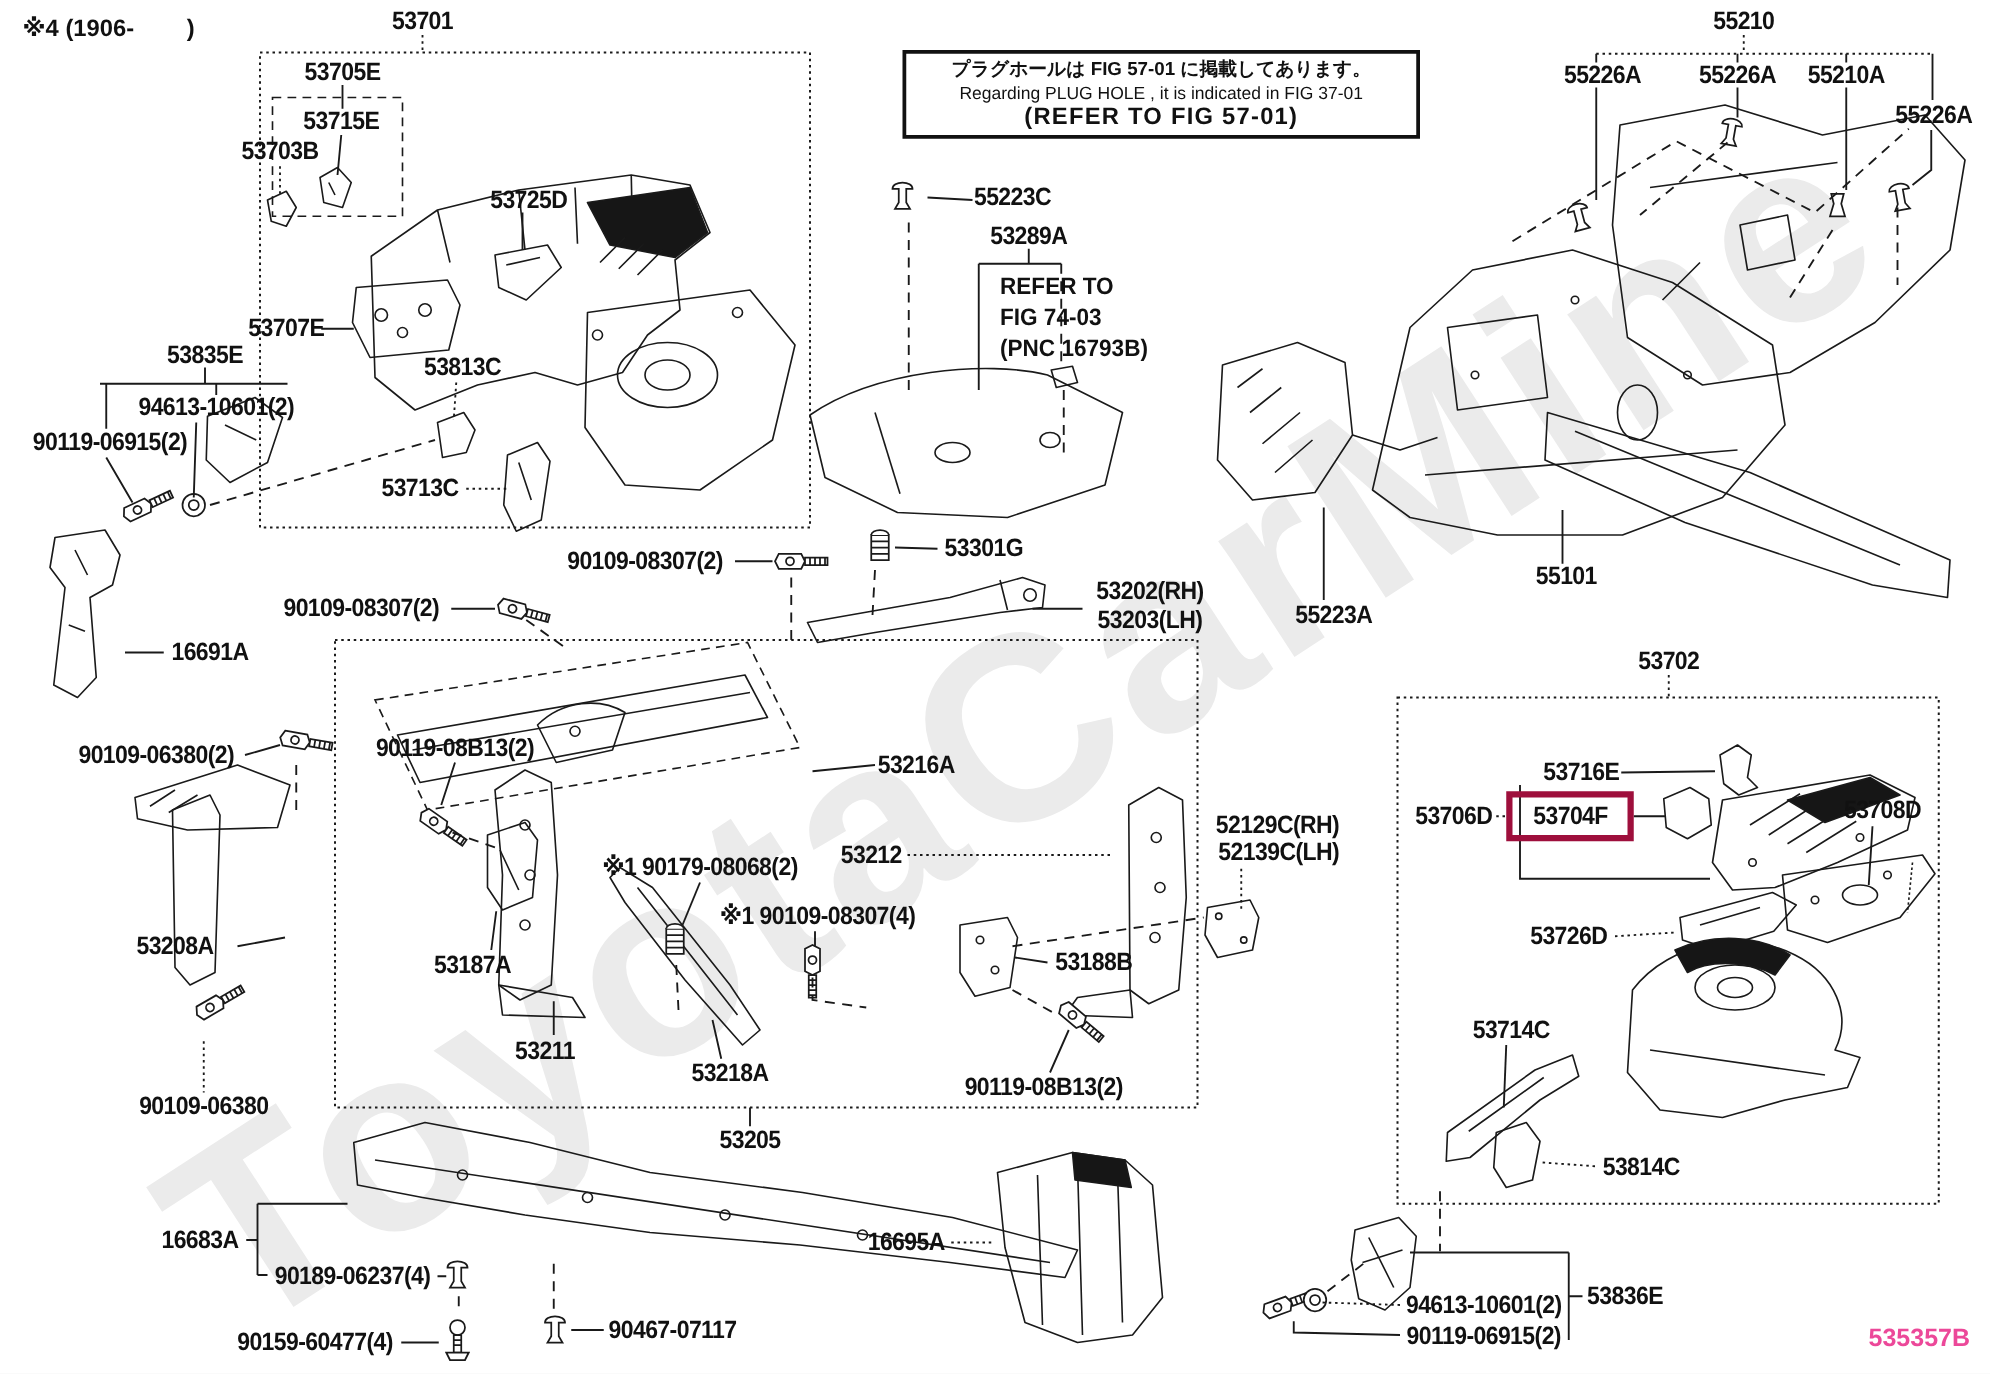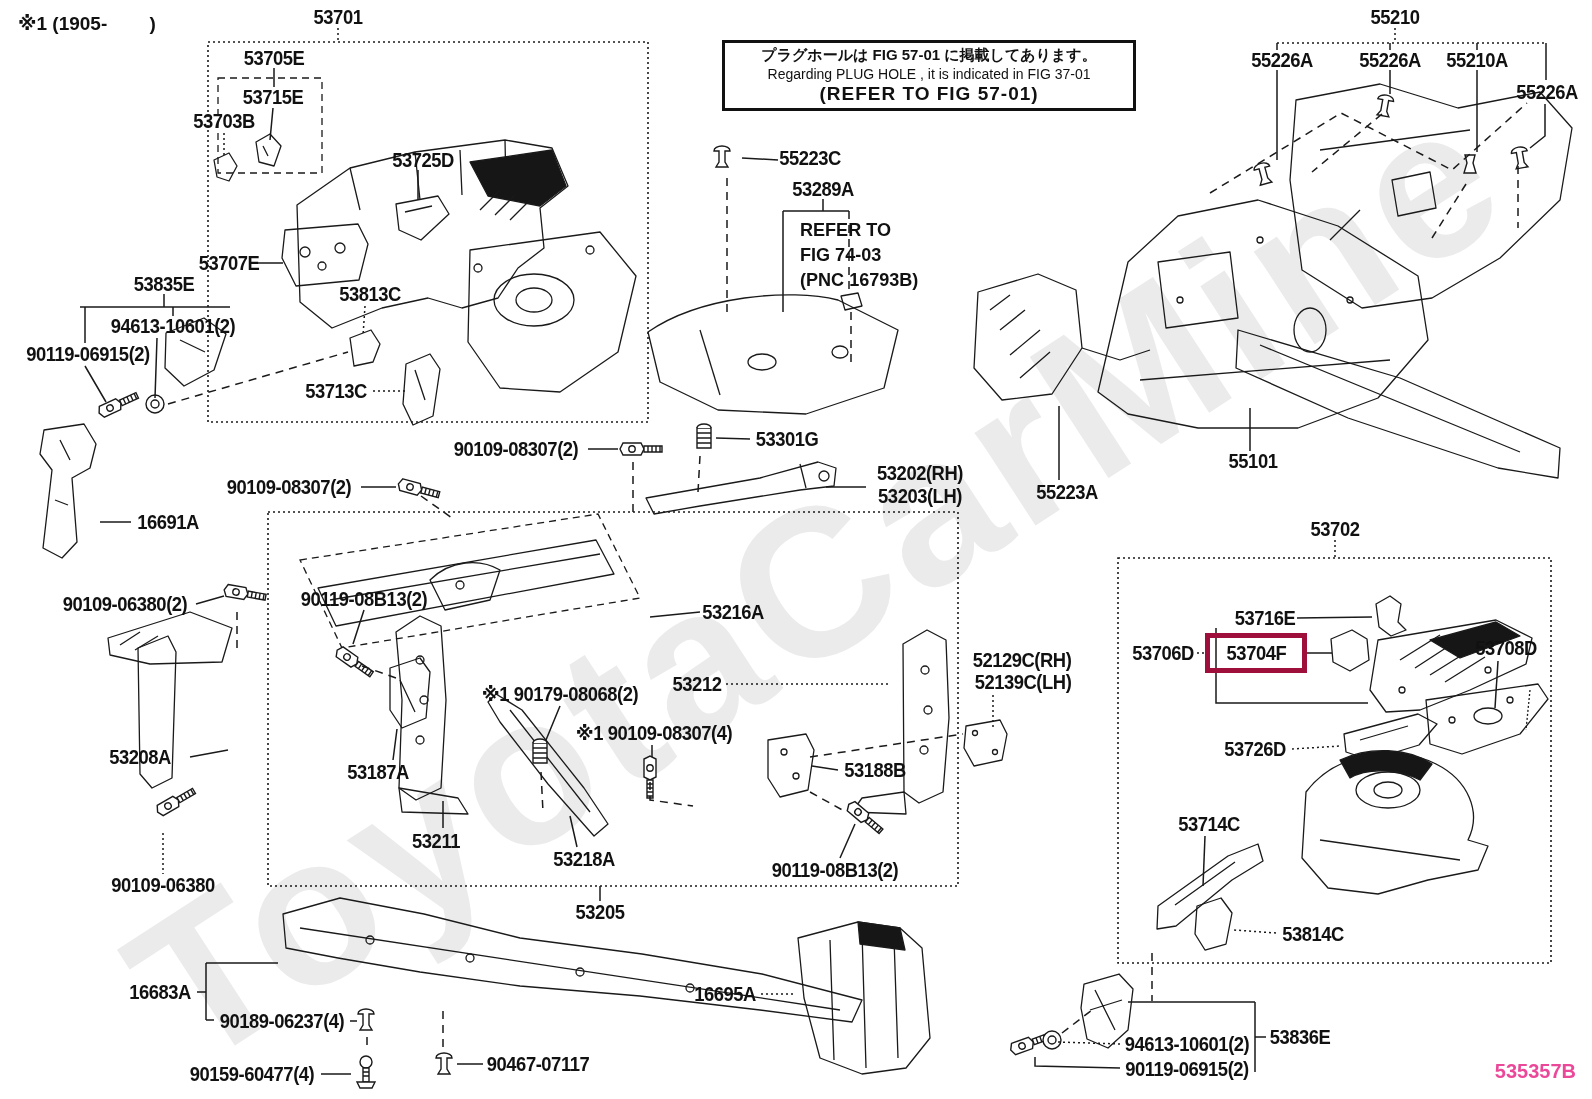--- a/index.html
+++ b/index.html
@@ -376,21 +376,21 @@
     <path d="M350,1021 L357,1021 M321,1074 L351,1074 M483,1064 L457,1064"></path>
     <path d="M367,1037 L367,1049 M443,1047 L443,1008" stroke-dasharray="8 6"></path>
     <path d="M761,994 L794,994 M993,695 L993,727" stroke-dasharray="2 3"></path>
     <path d="M810,757 L963,734 M1152,953 L1152,1001 M1062,1033 L1092,1010" stroke-dasharray="8 6"></path>
     <path d="M1128,1002 L1255,1002 M1255,1002 L1255,1072 M1255,1037 L1266,1037"></path>
     <path d="M1120,1044 L1058,1042" stroke-dasharray="2 3"></path>
     <path d="M1035,1057 L1035,1066 L1120,1068"></path>
   </g>
 </svg>
 
-  <div class="variant-note">※1 (1905-        )</div>
+  <div class="variant-note">※4 (1906-        )</div>
 
   <div class="note-box">
     <div class="jp">プラグホールは FIG 57-01 に掲載してあります。</div>
     <div class="en1">Regarding PLUG HOLE , it is indicated in FIG 37-01</div>
     <div class="en2">(REFER TO FIG 57-01)</div>
   </div>
 
   <div class="ref-note">
     <div>REFER TO</div>
     <div>FIG 74-03</div>

